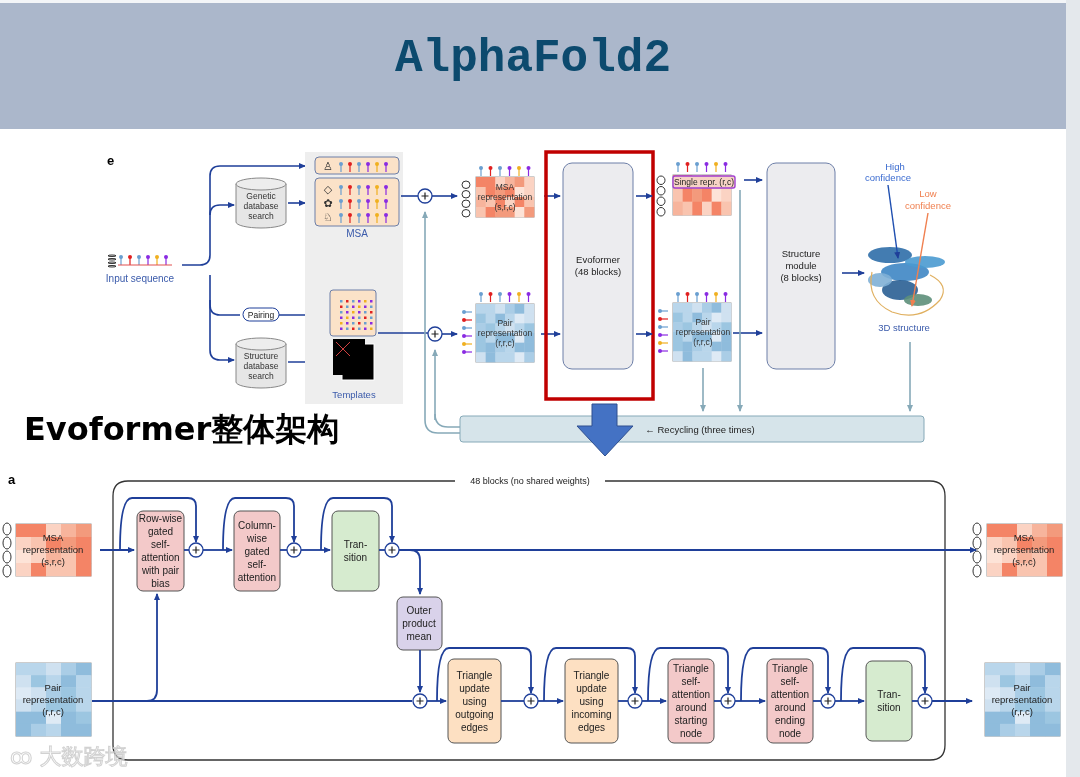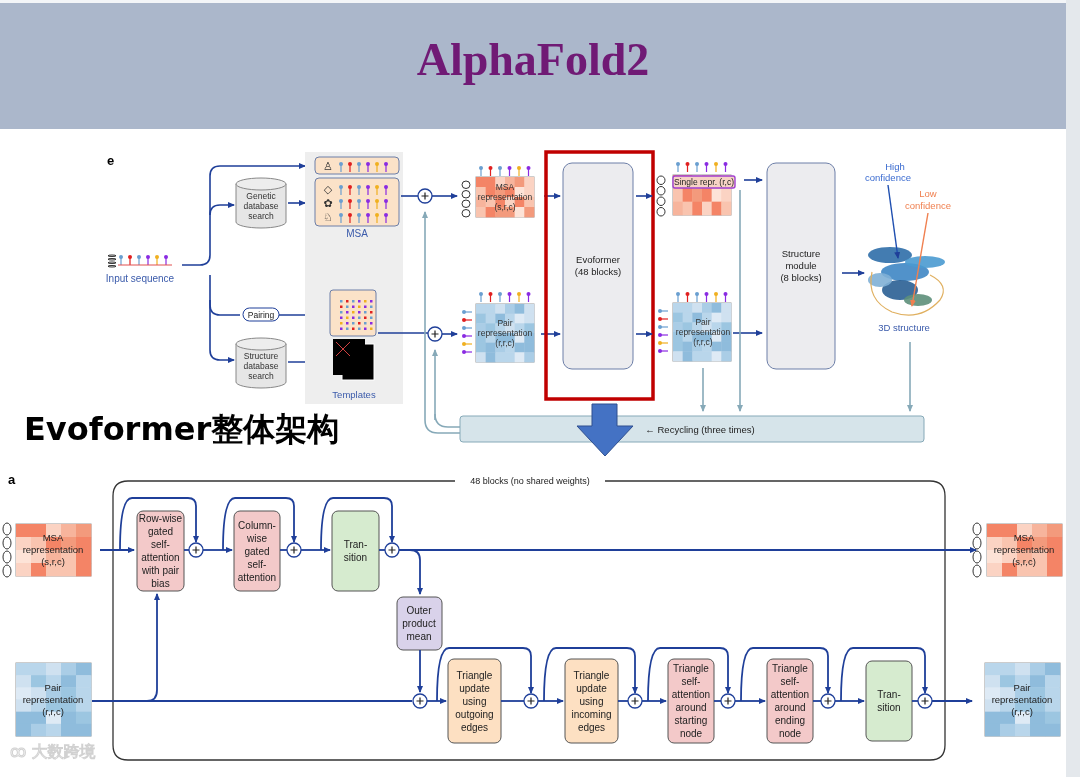--- a/index.html
+++ b/index.html
@@ -1,25 +1,25 @@
 <!DOCTYPE html>
 <html><head>
 <meta charset="utf-8">
 <style>
   html, body { margin:0; padding:0; }
   body { width:1080px; height:777px; background:#ffffff; position:relative; overflow:hidden;
          font-family:"Liberation Sans", sans-serif; }
   .title-band { position:absolute; left:0; top:3px; width:1066px; height:126px; background:#abb7cb; }
   .title-band h1 { margin:0; position:absolute; left:0; right:0; top:30px; text-align:center;
-         font-family:Liberation Serif, serif; font-weight:bold; font-size:46px; color:#701a75; letter-spacing:0px; }
+         font-family:Liberation Mono, monospace; font-weight:bold; font-size:46px; color:#0c4a6e; letter-spacing:0px; }
   .right-strip { position:absolute; left:1066px; top:0; width:14px; height:777px; background:#e4e8ec; }
   .top-strip { position:absolute; left:0; top:0; width:1066px; height:3px; background:#f3f5f8; }
   svg text { font-family:"Liberation Sans", sans-serif; }
   .sub { position:absolute; left:24px; top:408px; font-family:"DejaVu Sans", sans-serif; font-weight:bold; font-size:32px; color:#000; }
-  .watermark { position:absolute; left:10px; top:742px; font-family:"DejaVu Sans", sans-serif; font-size:16px; color:#ffffff;
+  .watermark { position:absolute; left:10px; top:742px; font-family:"DejaVu Sans", sans-serif; font-size:22px; color:#ffffff;
                -webkit-text-stroke:1px #c9c9c9; opacity:0.85; }
 </style>
 </head>
 <body>
 
 <div class="top-strip"></div>
 <div class="title-band">
   <h1>AlphaFold2</h1>
 </div>
 <div class="right-strip"></div>

